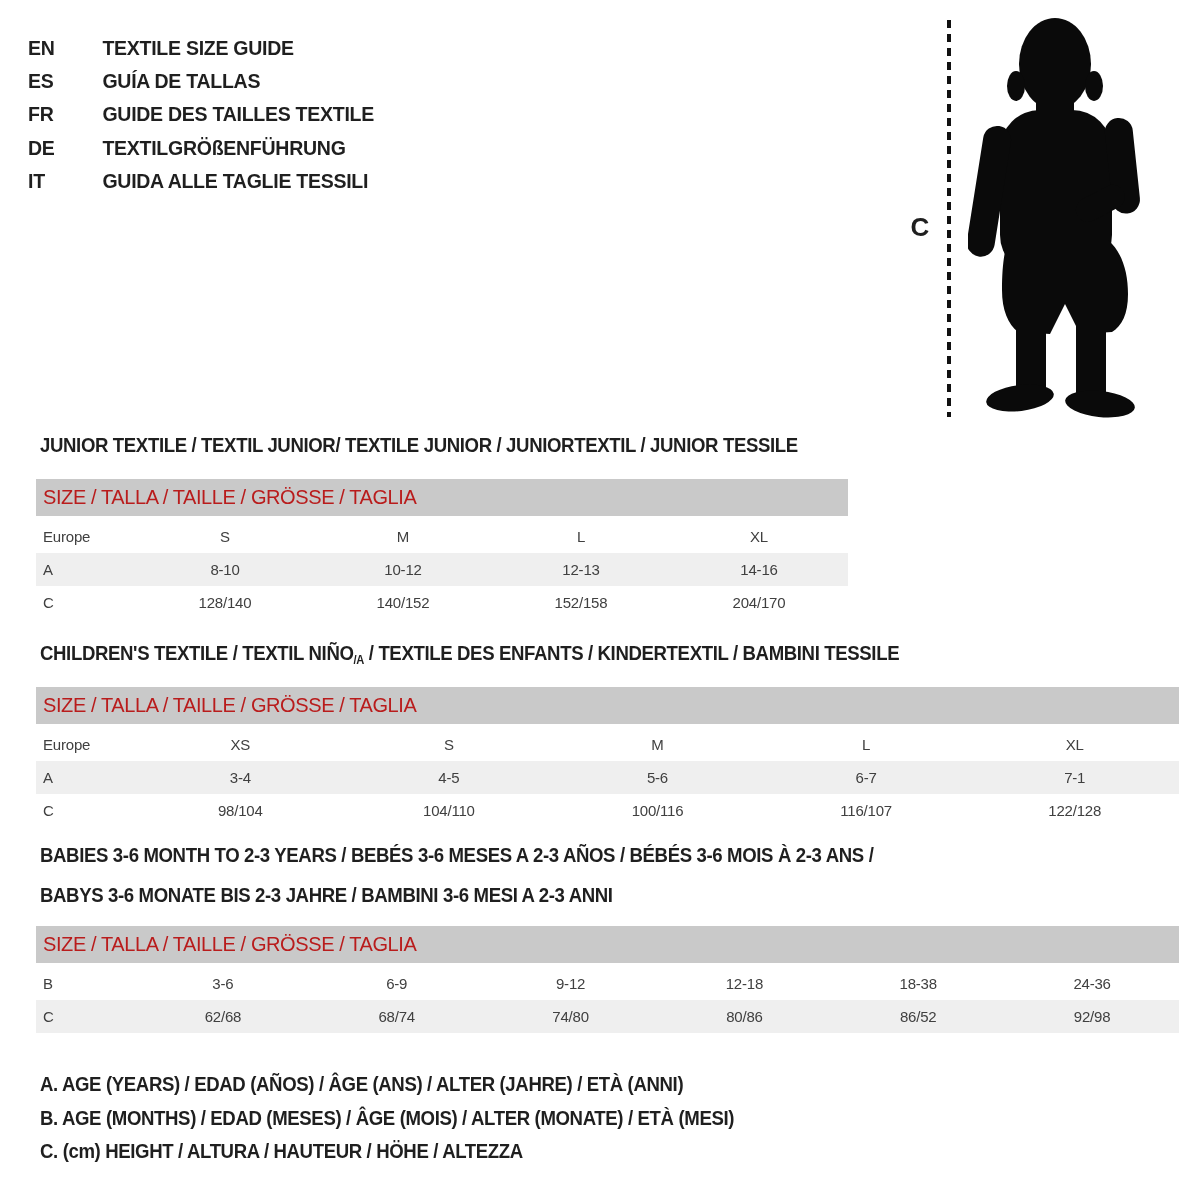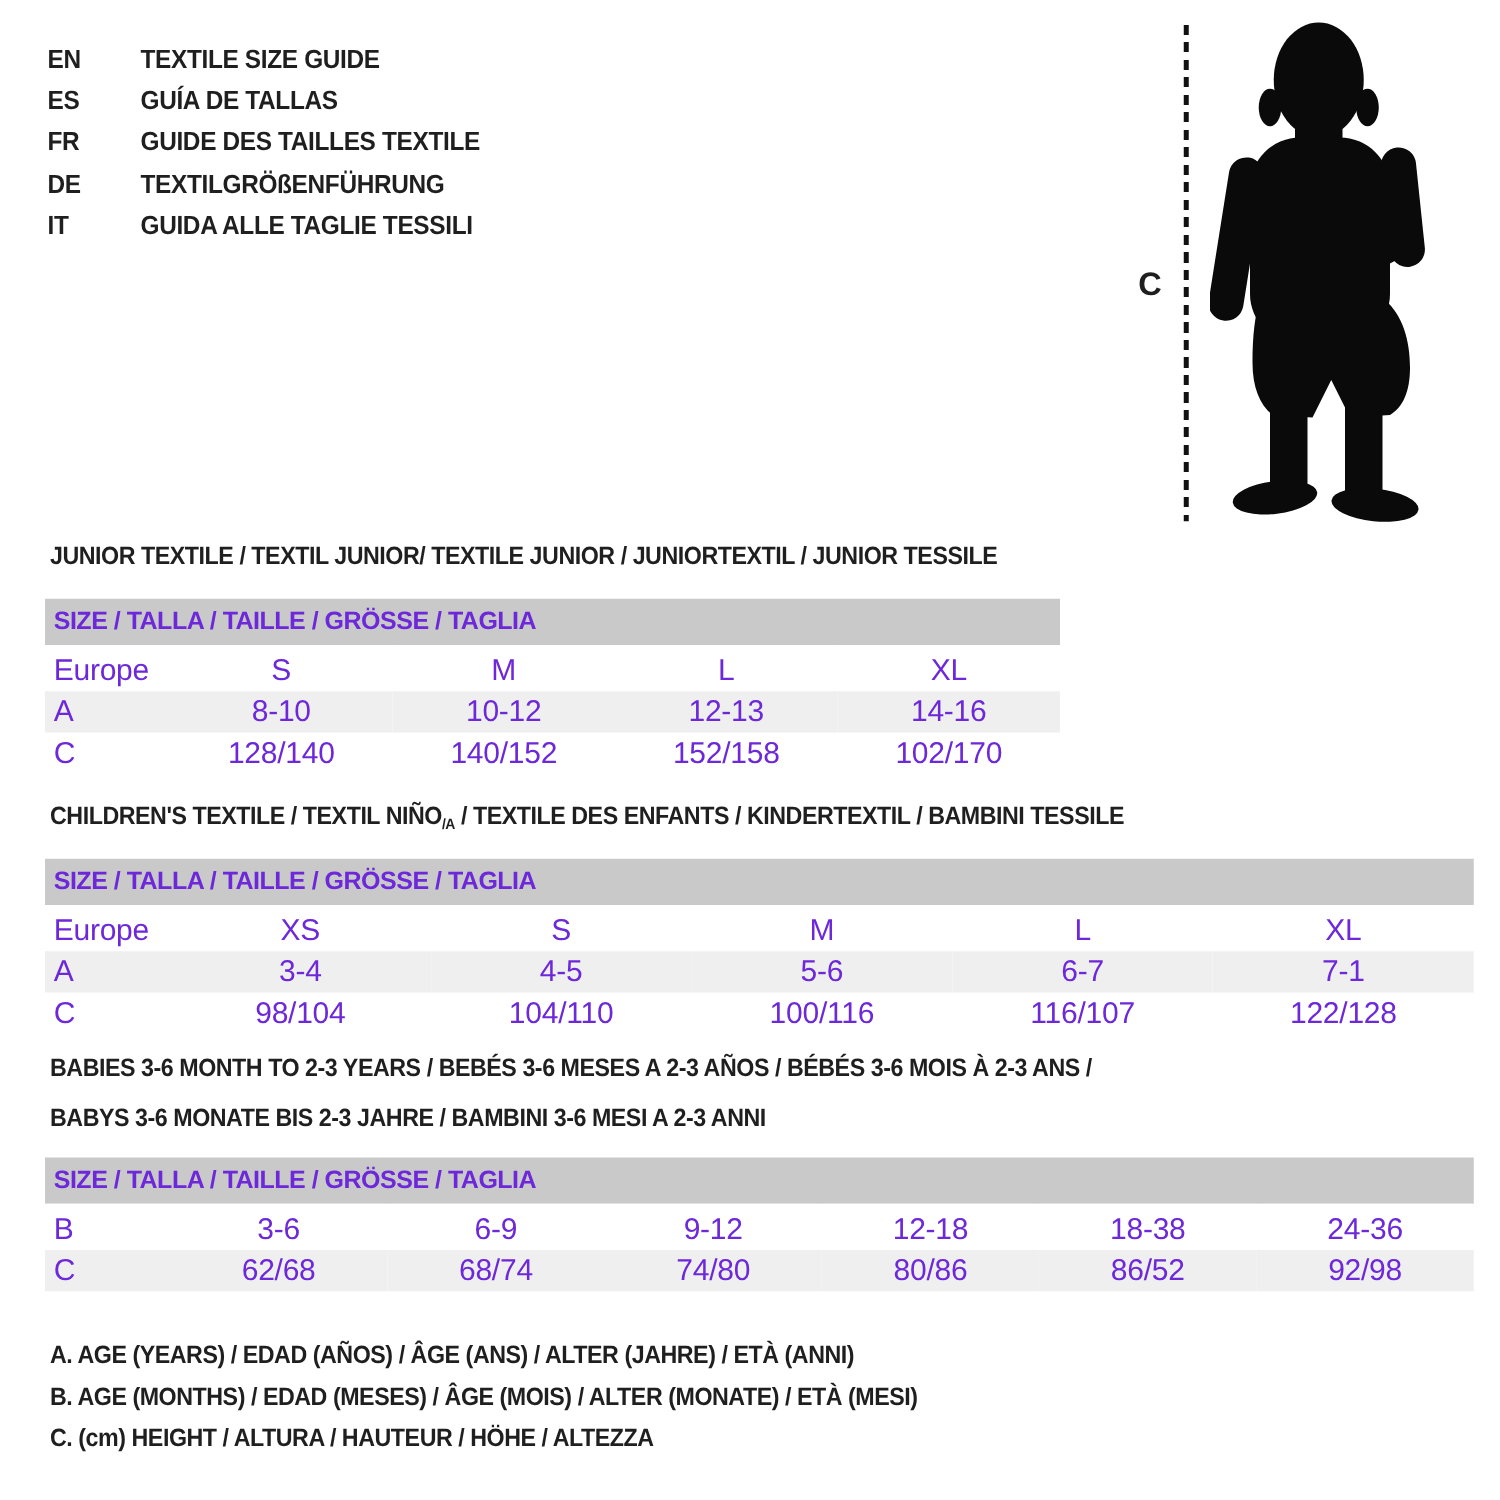--- a/index.html
+++ b/index.html
@@ -3,21 +3,21 @@
 <meta charset="utf-8">
 <style>
   html,body{margin:0;padding:0;}
   body{
     width:1200px;height:1200px;position:relative;background:#ffffff;
     font-family:"Liberation Sans",sans-serif;color:#1f1f1f;overflow:hidden;
   }
   .abs{position:absolute;}
 
   
-  .lang-block{left:38px;top:31px;}
+  .lang-block{left:28px;top:31px;}
   .lang-row{display:flex;height:33.4px;align-items:center;}
   .lang-code{width:80px;font-size:21px;font-weight:700;letter-spacing:-0.3px;}
   .lang-title{font-size:21px;font-weight:700;letter-spacing:-0.3px;white-space:nowrap;}
   .condense{transform:scaleX(0.93);transform-origin:left center;}
 
   
   .measure-line{
     left:947px;top:20px;width:4px;height:397px;
     background:repeating-linear-gradient(to bottom,#111 0 8px,transparent 8px 14px);
   }
@@ -26,25 +26,25 @@
   .silhouette svg{display:block;width:100%;height:100%;}
 
   
   .sec-title{font-size:20px;font-weight:700;letter-spacing:-0.4px;white-space:nowrap;}
   .sec-title .sub{font-size:12px;vertical-align:-4px;font-weight:700;}
 
   
   table.size-table{position:absolute;border-collapse:collapse;table-layout:fixed;}
   table.size-table th{
     background:#c9c9c9;height:37px;text-align:left;padding:0 0 0 7px;
-    font-size:20px;font-weight:700;color:#6d28d9;letter-spacing:-0.4px;
+    font-size:20px;font-weight:400;color:#b91c1c;letter-spacing:-0.4px;
     border-bottom:4px solid #ffffff;
   }
   table.size-table td{
-    height:33px;text-align:center;font-size:24px;color:#6d28d9;
+    height:33px;text-align:center;font-size:15px;color:#404040;
     letter-spacing:-0.2px;padding:0;vertical-align:middle;
   }
   table.size-table td.lbl{text-align:left;padding-left:7px;}
   table.size-table tr.shaded td{background:#efefef;}
   col.label-col{width:100px;}
 
   
   .legend-row{display:flex;height:33.4px;align-items:center;}
   .legend-text{font-size:20px;font-weight:700;letter-spacing:-0.4px;white-space:nowrap;}
 </style>
@@ -122,21 +122,21 @@
       <td>8-10</td>
       <td>10-12</td>
       <td>12-13</td>
       <td>14-16</td>
     </tr>
     <tr>
       <td class="lbl">C</td>
       <td>128/140</td>
       <td>140/152</td>
       <td>152/158</td>
-      <td>102/170</td>
+      <td>204/170</td>
     </tr>
   </tbody>
 </table>
 
 <div class="abs sec-title condense" style="left:40px;top:642px;">
   <span>CHILDREN'S TEXTILE / TEXTIL NIÑO</span><span class="sub">/A</span><span> / TEXTILE DES ENFANTS / KINDERTEXTIL / BAMBINI TESSILE</span>
 </div>
 
 <table class="size-table" style="left:36px;top:687px;width:1143px;">
   <colgroup>

